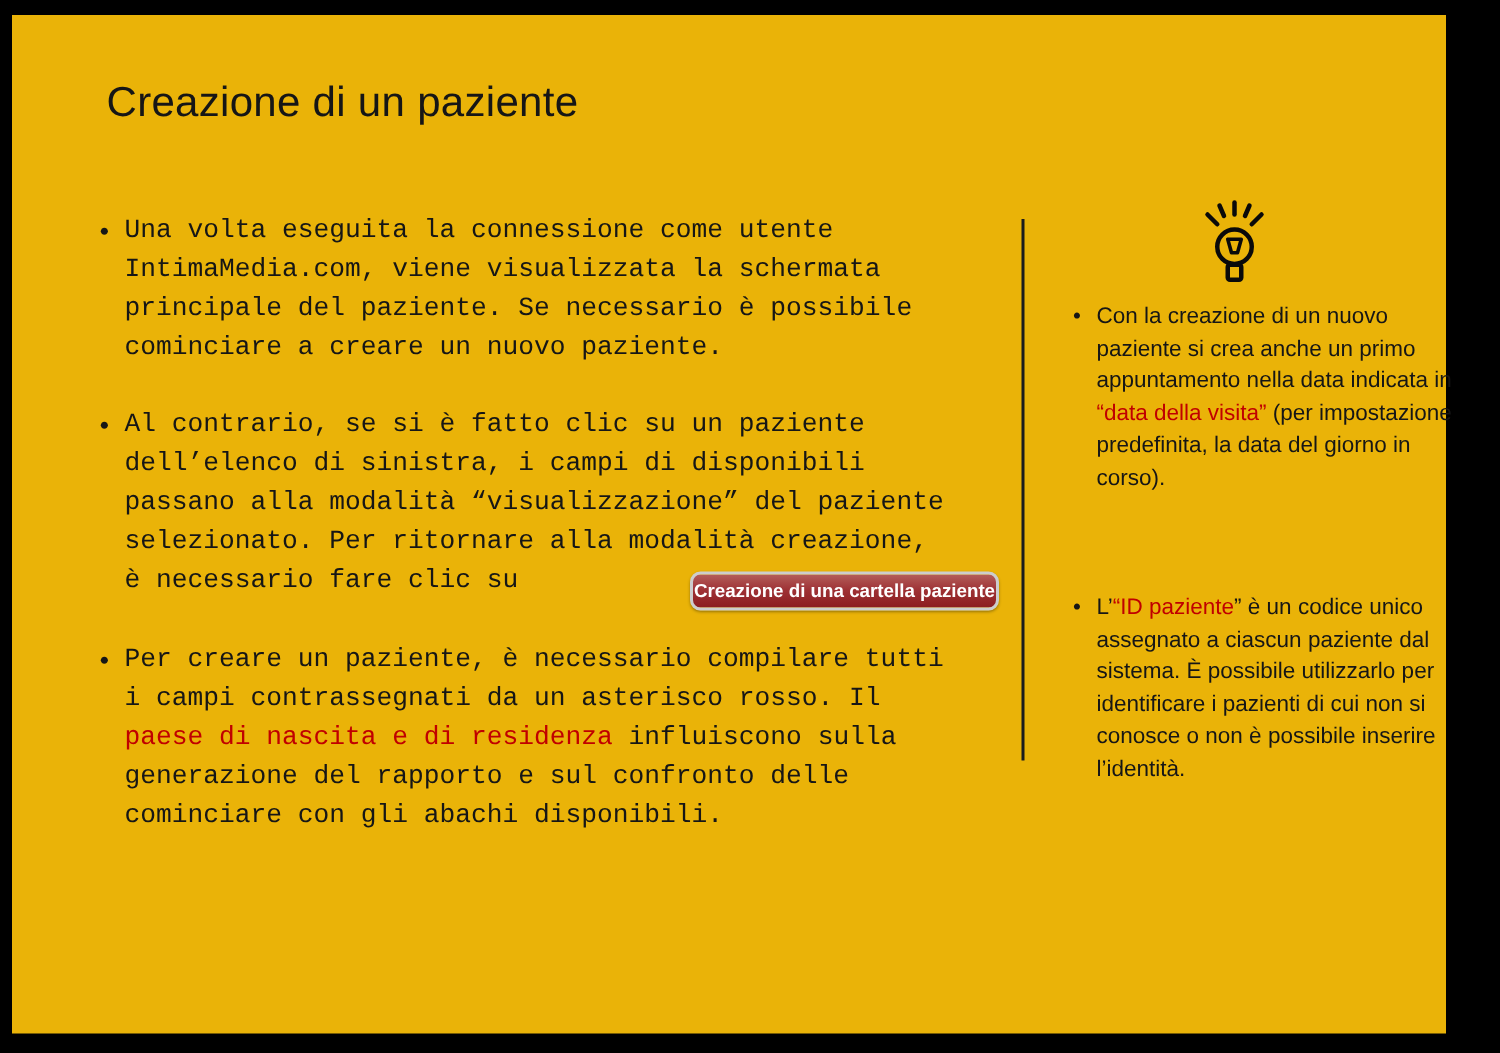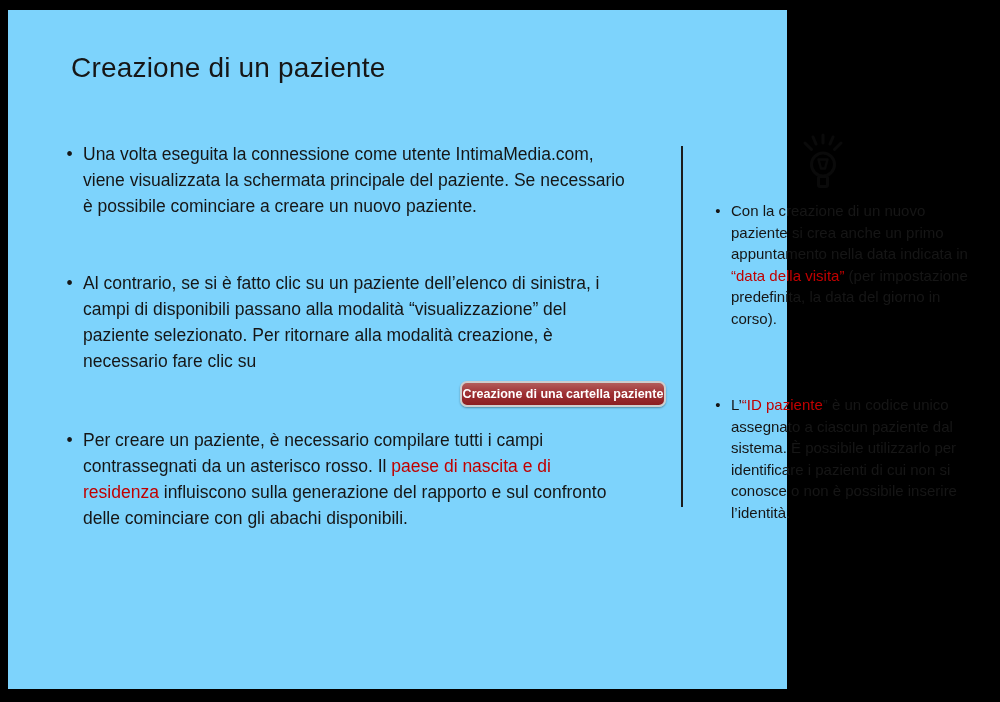--- a/index.html
+++ b/index.html
@@ -5,32 +5,32 @@
   html, body { margin: 0; padding: 0; }
   body {
     width: 1000px; height: 702px;
     background: #000;
     font-family: "Liberation Sans", sans-serif;
     position: relative;
     overflow: hidden;
   }
   .slide {
     position: absolute; left: 8px; top: 10px;
-    width: 779px; height: 679px;
-    background: #7dd3fc;
+    width: 956px; height: 679px;
+    background: #eab308;
   }
   .title {
     position: absolute; left: 63px; top: 42px;
     font-size: 28px; color: #161616; letter-spacing: 0.2px;
   }
   .bullet { position: absolute; display: flex; color: #161616; }
   .dot { flex: 0 0 auto; }
   .b-left { left: 48px; font-size: 17.5px; line-height: 26px; }
   .b-left .dot { width: 27px; text-align: center; }
-  .b-left .txt { width: 548px; }
+  .b-left .txt { width: 548px; font-family: Liberation Mono, monospace; }
   .b1 { top: 131px; }
   .b2 { top: 260px; }
   .b3 { top: 417px; }
   .btn {
     position: absolute; left: 452px; top: 371px;
     width: 206px; height: 26px; box-sizing: border-box;
     border: 2px solid #cdcdcd; border-radius: 7px;
     background: linear-gradient(#b35d5a, #9e3134 48%, #8c1d20);
     color: #fff; font-weight: bold; font-size: 12.5px;
     display: flex; align-items: center; justify-content: center;

